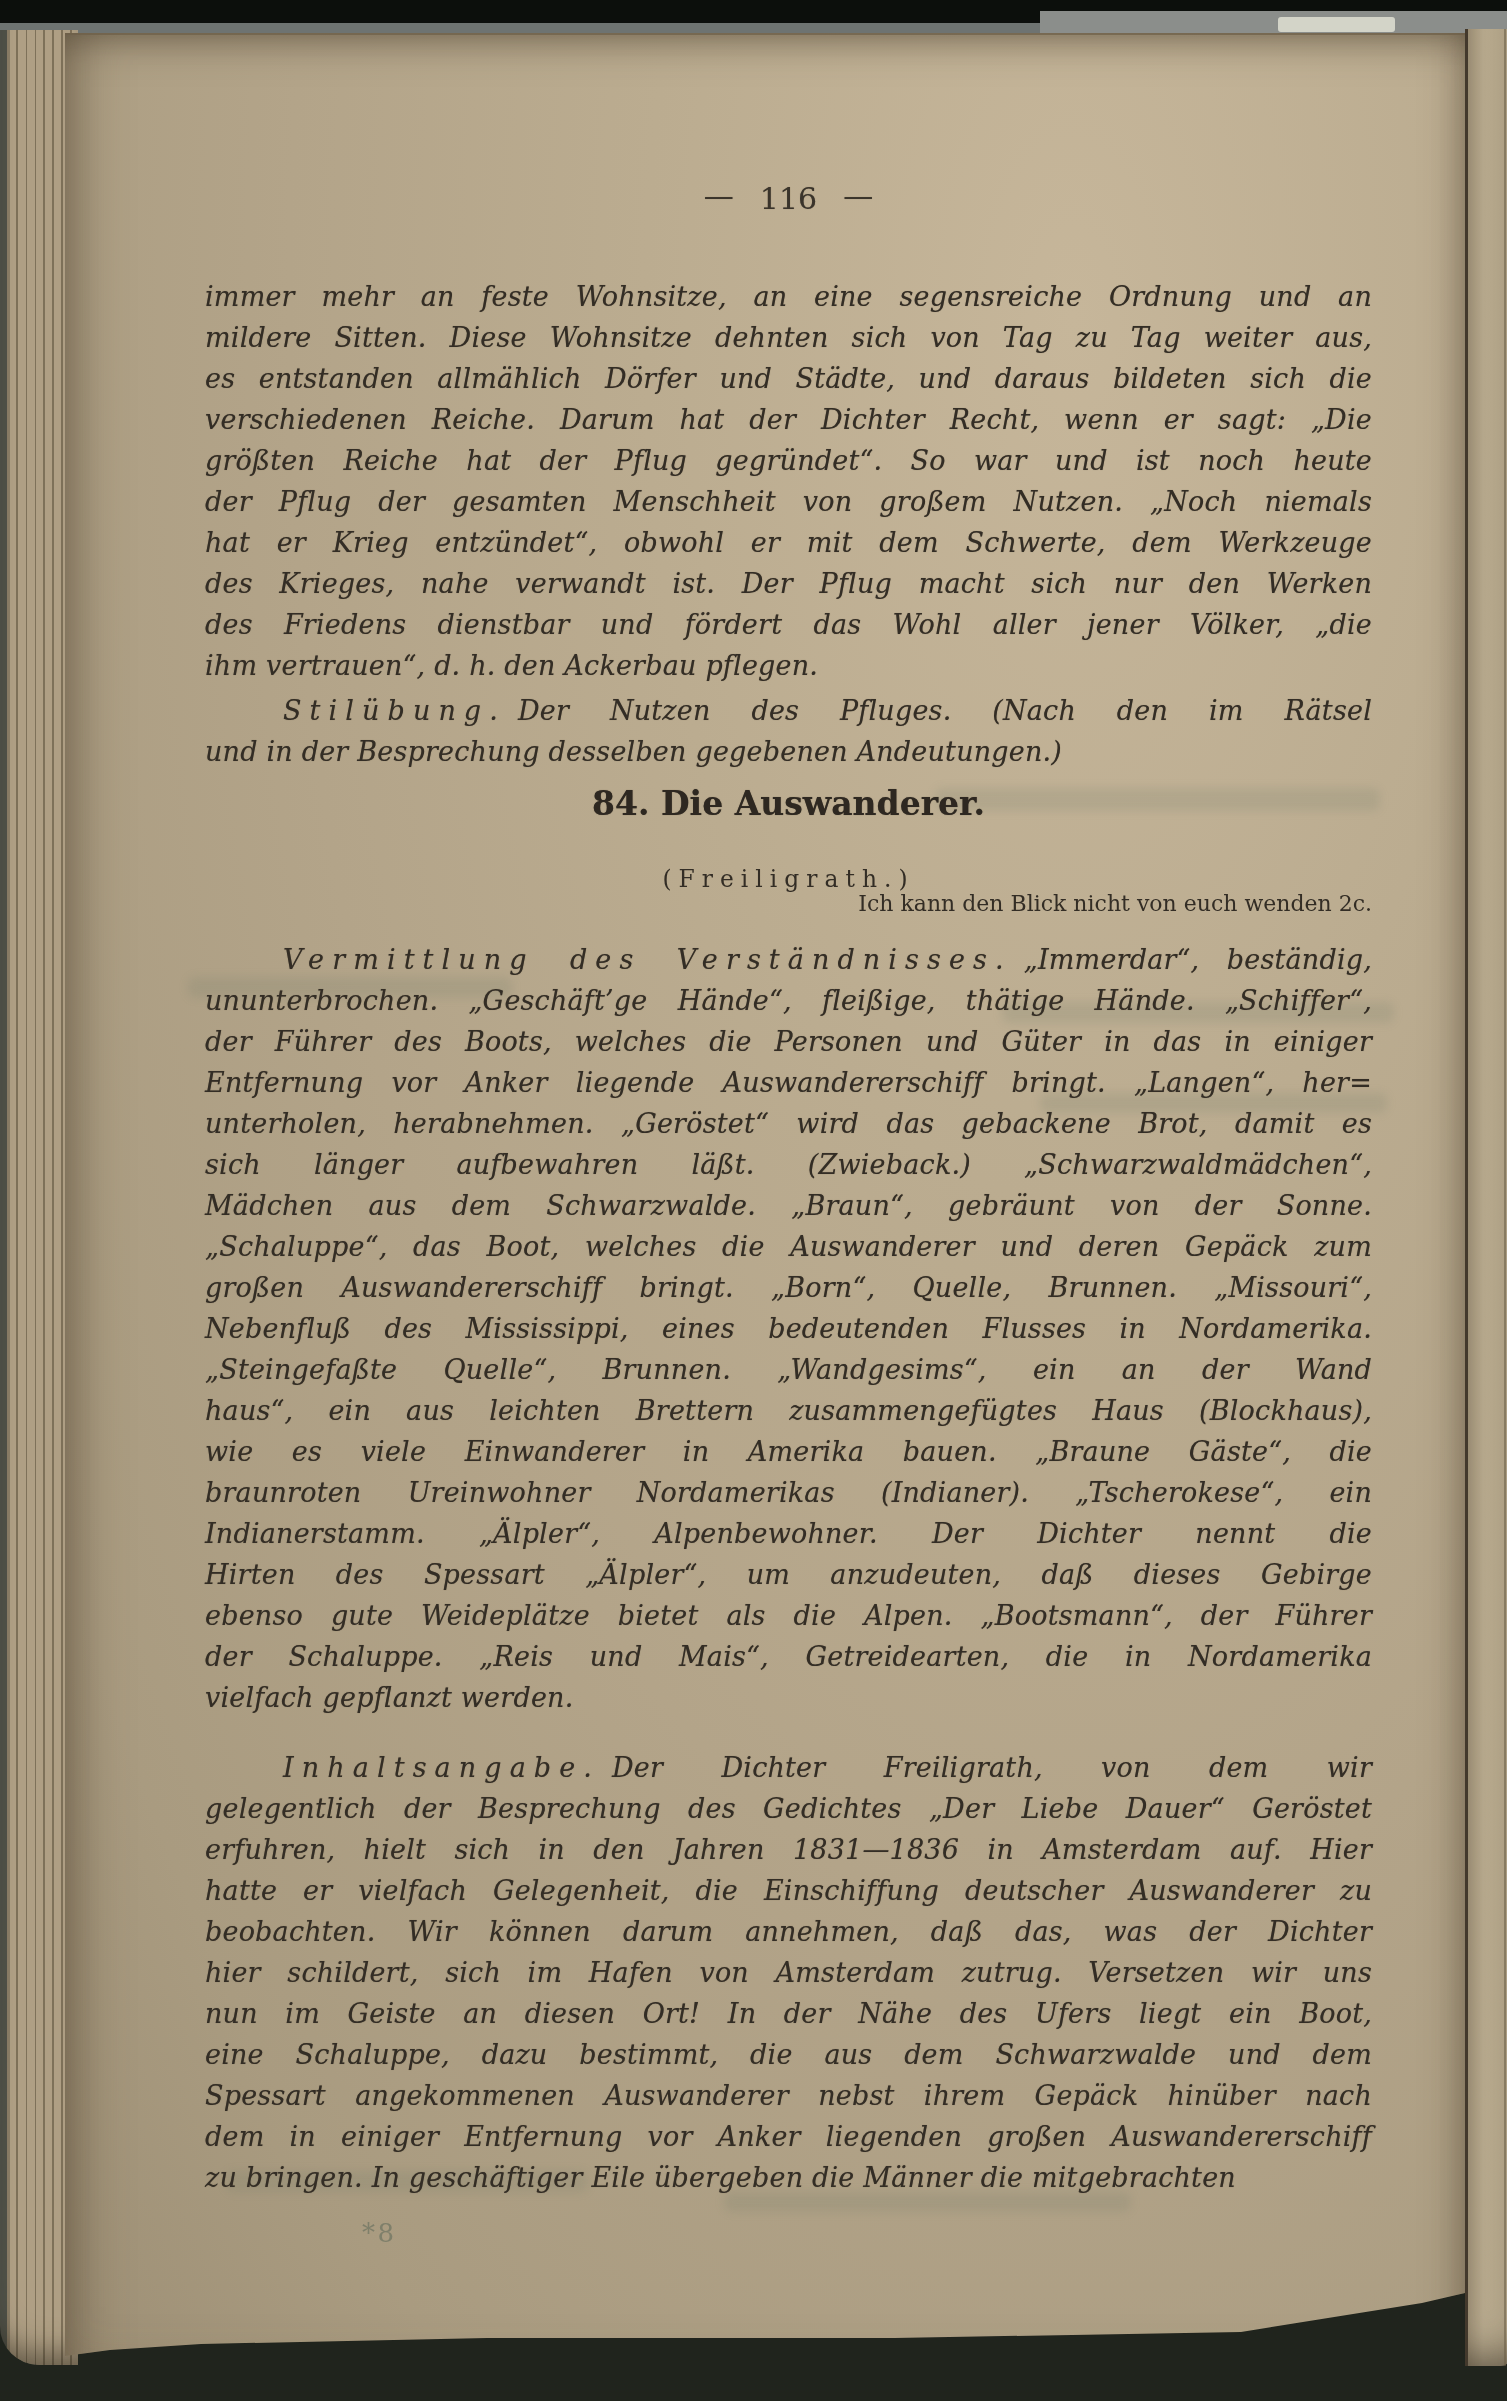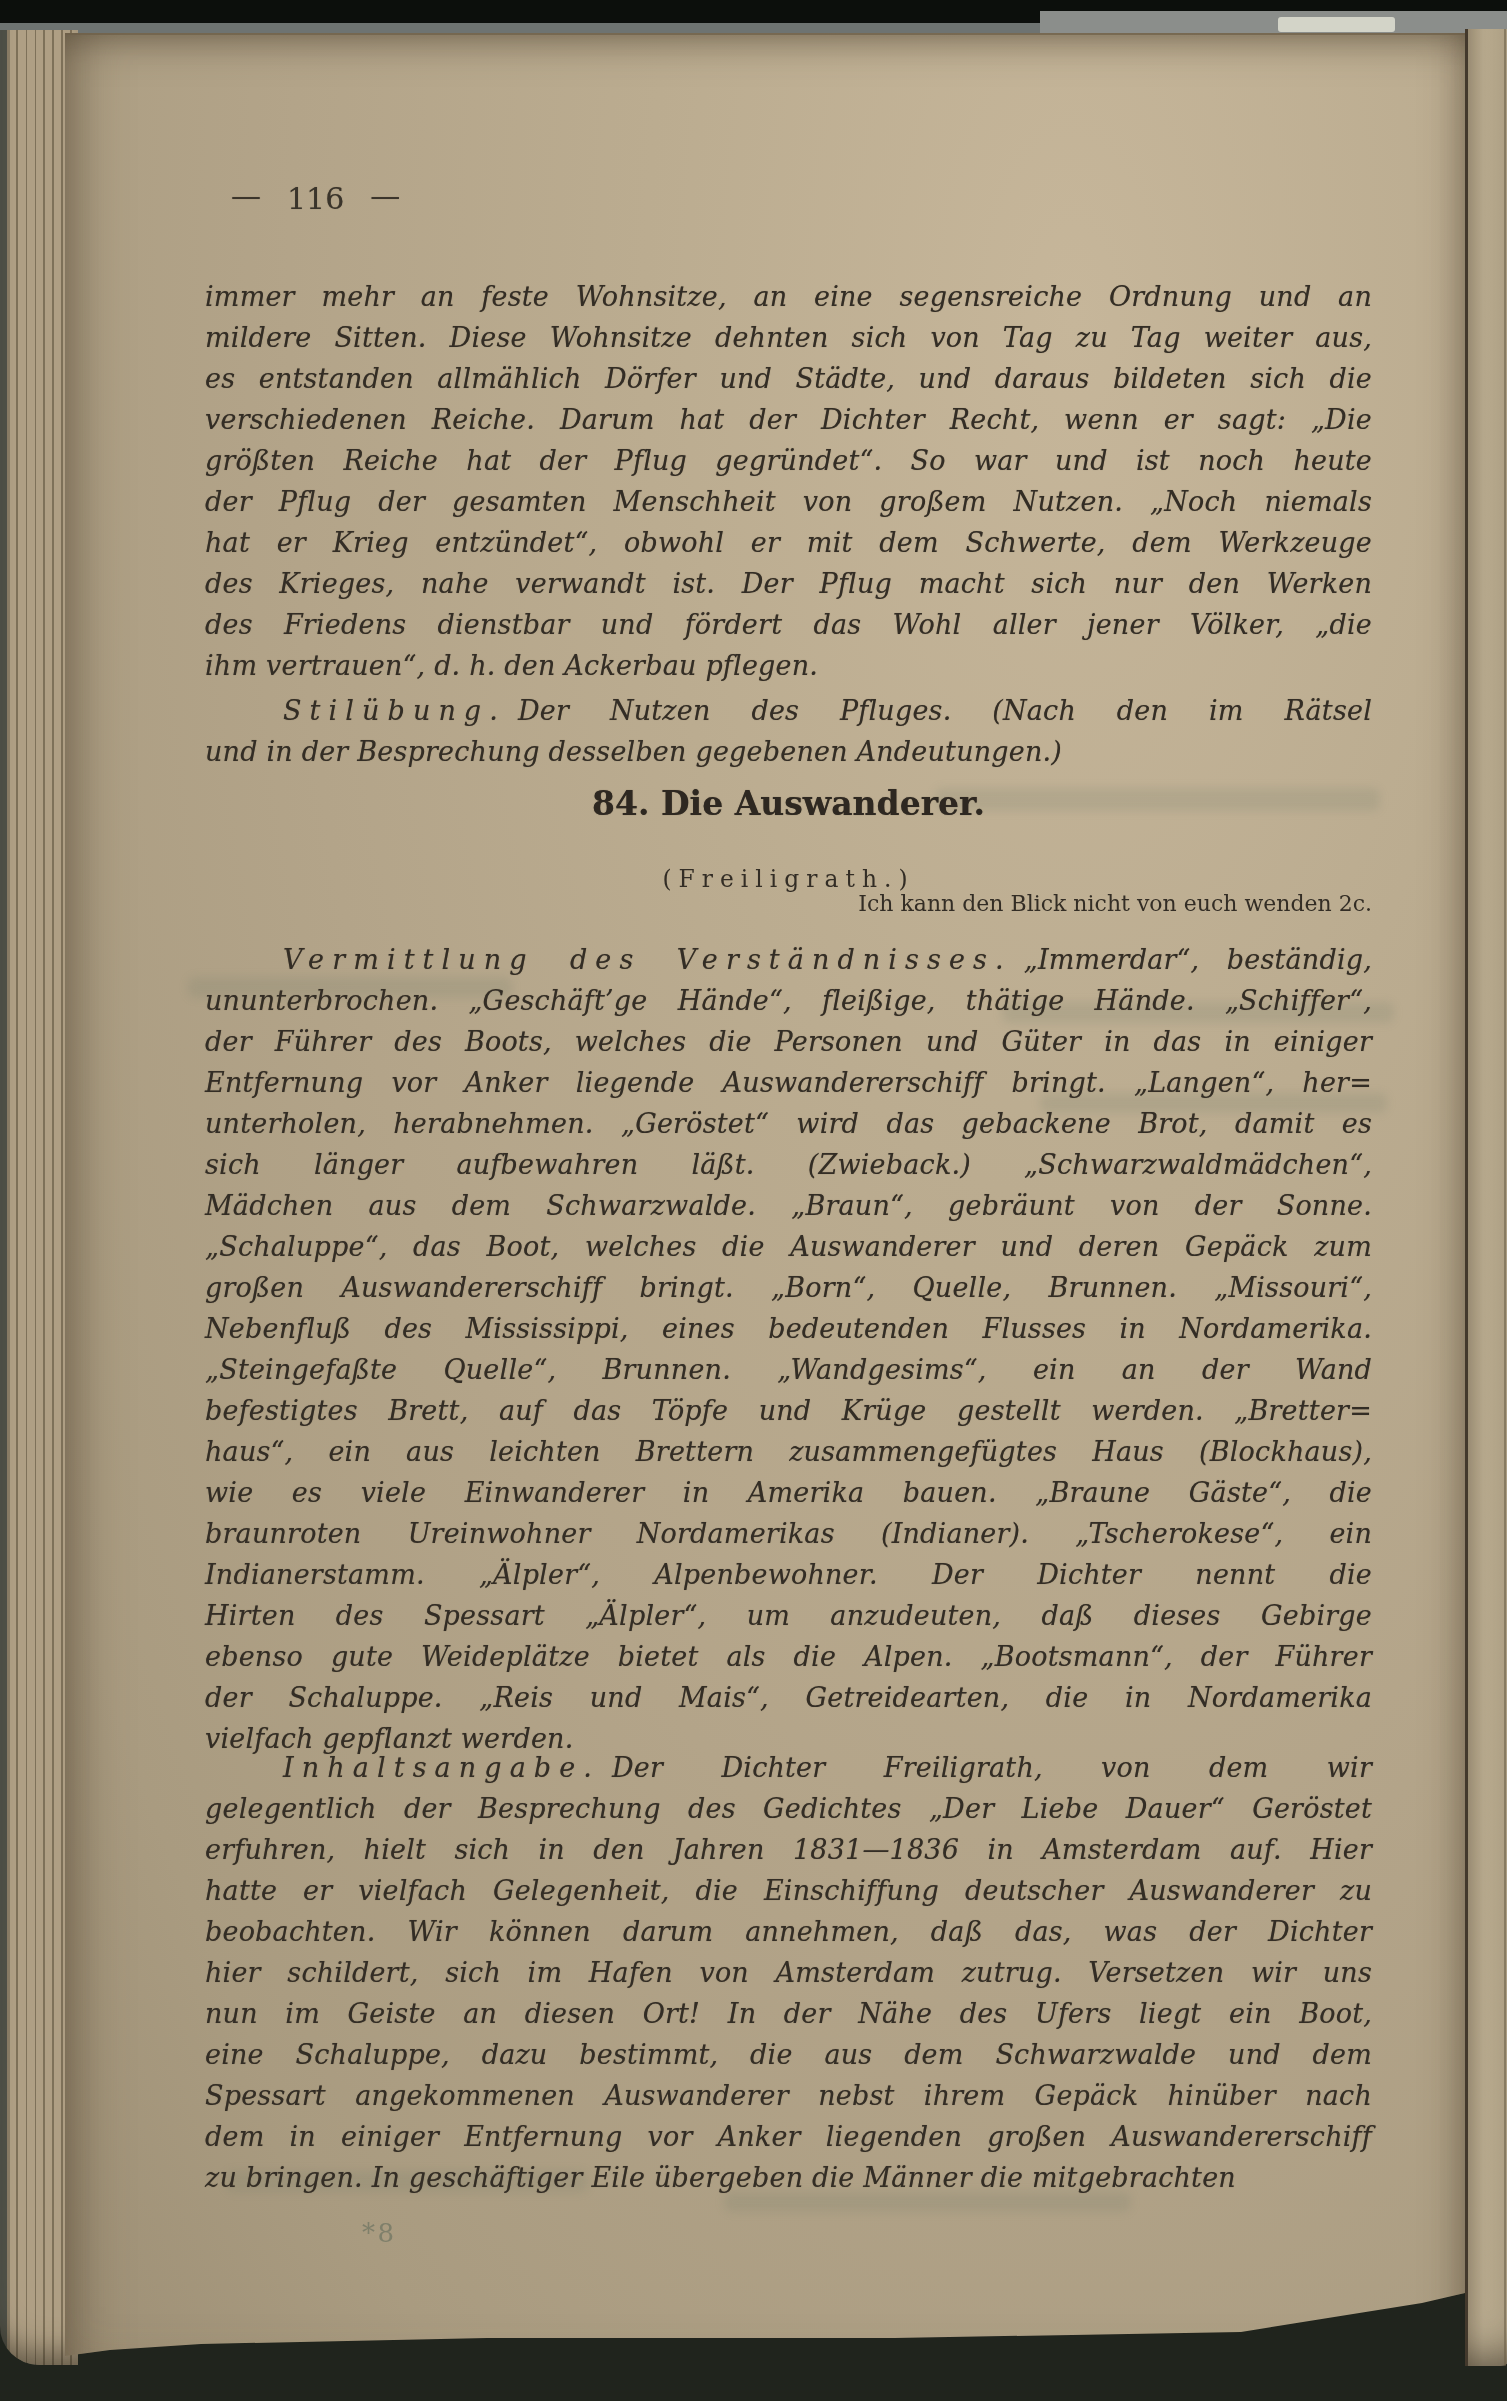--- a/index.html
+++ b/index.html
@@ -51,21 +51,21 @@
   .block{position:absolute;left:0;width:1167px;}
   .line{
     font-size:27px;line-height:41px;height:41px;white-space:normal;
     text-align:justify;letter-spacing:0.2px;
     text-shadow:0 0 0.8px rgba(45,35,22,.45);
     font-style:italic;
   }
   .line.just::after{content:"";display:inline-block;width:100%;height:0;}
   .indented .line:first-child{text-indent:78px;}
   .sperr{letter-spacing:.3em;margin-right:12px;}
-  .pagenum{top:181px;font-size:30px;color:#3a342b;text-shadow:0 0 0.8px rgba(45,35,22,.45);}
+  .pagenum{top:181px;text-align:center;font-size:30px;color:#3a342b;text-shadow:0 0 0.8px rgba(45,35,22,.45);}
   .pagenum .dash{display:inline-block;margin:0 26px;transform:translateY(-3px);}
   .heading{top:784px;text-align:center;font-size:33px;font-weight:bold;color:#2e2821;
     text-shadow:0 0 0.8px rgba(40,30,18,.6);}
   .author{top:847px;text-align:center;font-size:23.4px;letter-spacing:.3em;margin-top:18px;}
   .motto{top:891px;text-align:right;font-size:22px;text-indent:45px;}
   .sig-mark{position:absolute;left:362px;top:2218px;font-size:26px;color:rgba(98,108,92,.6);
     filter:blur(0.5px);letter-spacing:.1em;}
 </style>
 </head>
 <body>
@@ -125,21 +125,20 @@
         <div class="line just">ununterbrochen. „Geschäft’ge Hände“, fleißige, thätige Hände. „Schiffer“,</div>
         <div class="line just">der Führer des Boots, welches die Personen und Güter in das in einiger</div>
         <div class="line just">Entfernung vor Anker liegende Auswandererschiff bringt. „Langen“, her=</div>
         <div class="line just">unterholen, herabnehmen. „Geröstet“ wird das gebackene Brot, damit es</div>
         <div class="line just">sich länger aufbewahren läßt. (Zwieback.) „Schwarzwaldmädchen“,</div>
         <div class="line just">Mädchen aus dem Schwarzwalde. „Braun“, gebräunt von der Sonne.</div>
         <div class="line just">„Schaluppe“, das Boot, welches die Auswanderer und deren Gepäck zum</div>
         <div class="line just">großen Auswandererschiff bringt. „Born“, Quelle, Brunnen. „Missouri“,</div>
         <div class="line just">Nebenfluß des Mississippi, eines bedeutenden Flusses in Nordamerika.</div>
         <div class="line just">„Steingefaßte Quelle“, Brunnen. „Wandgesims“, ein an der Wand</div>
-        <div class="line just">befestigtes Brett, auf das Töpfe und Krüge gestellt werden. „Bretter=</div>
         <div class="line just">haus“, ein aus leichten Brettern zusammengefügtes Haus (Blockhaus),</div>
         <div class="line just">wie es viele Einwanderer in Amerika bauen. „Braune Gäste“, die</div>
         <div class="line just">braunroten Ureinwohner Nordamerikas (Indianer). „Tscherokese“, ein</div>
         <div class="line just">Indianerstamm. „Älpler“, Alpenbewohner. Der Dichter nennt die</div>
         <div class="line just">Hirten des Spessart „Älpler“, um anzudeuten, daß dieses Gebirge</div>
         <div class="line just">ebenso gute Weideplätze bietet als die Alpen. „Bootsmann“, der Führer</div>
         <div class="line just">der Schaluppe. „Reis und Mais“, Getreidearten, die in Nordamerika</div>
         <div class="line">vielfach gepflanzt werden.</div>
       </div>
 

